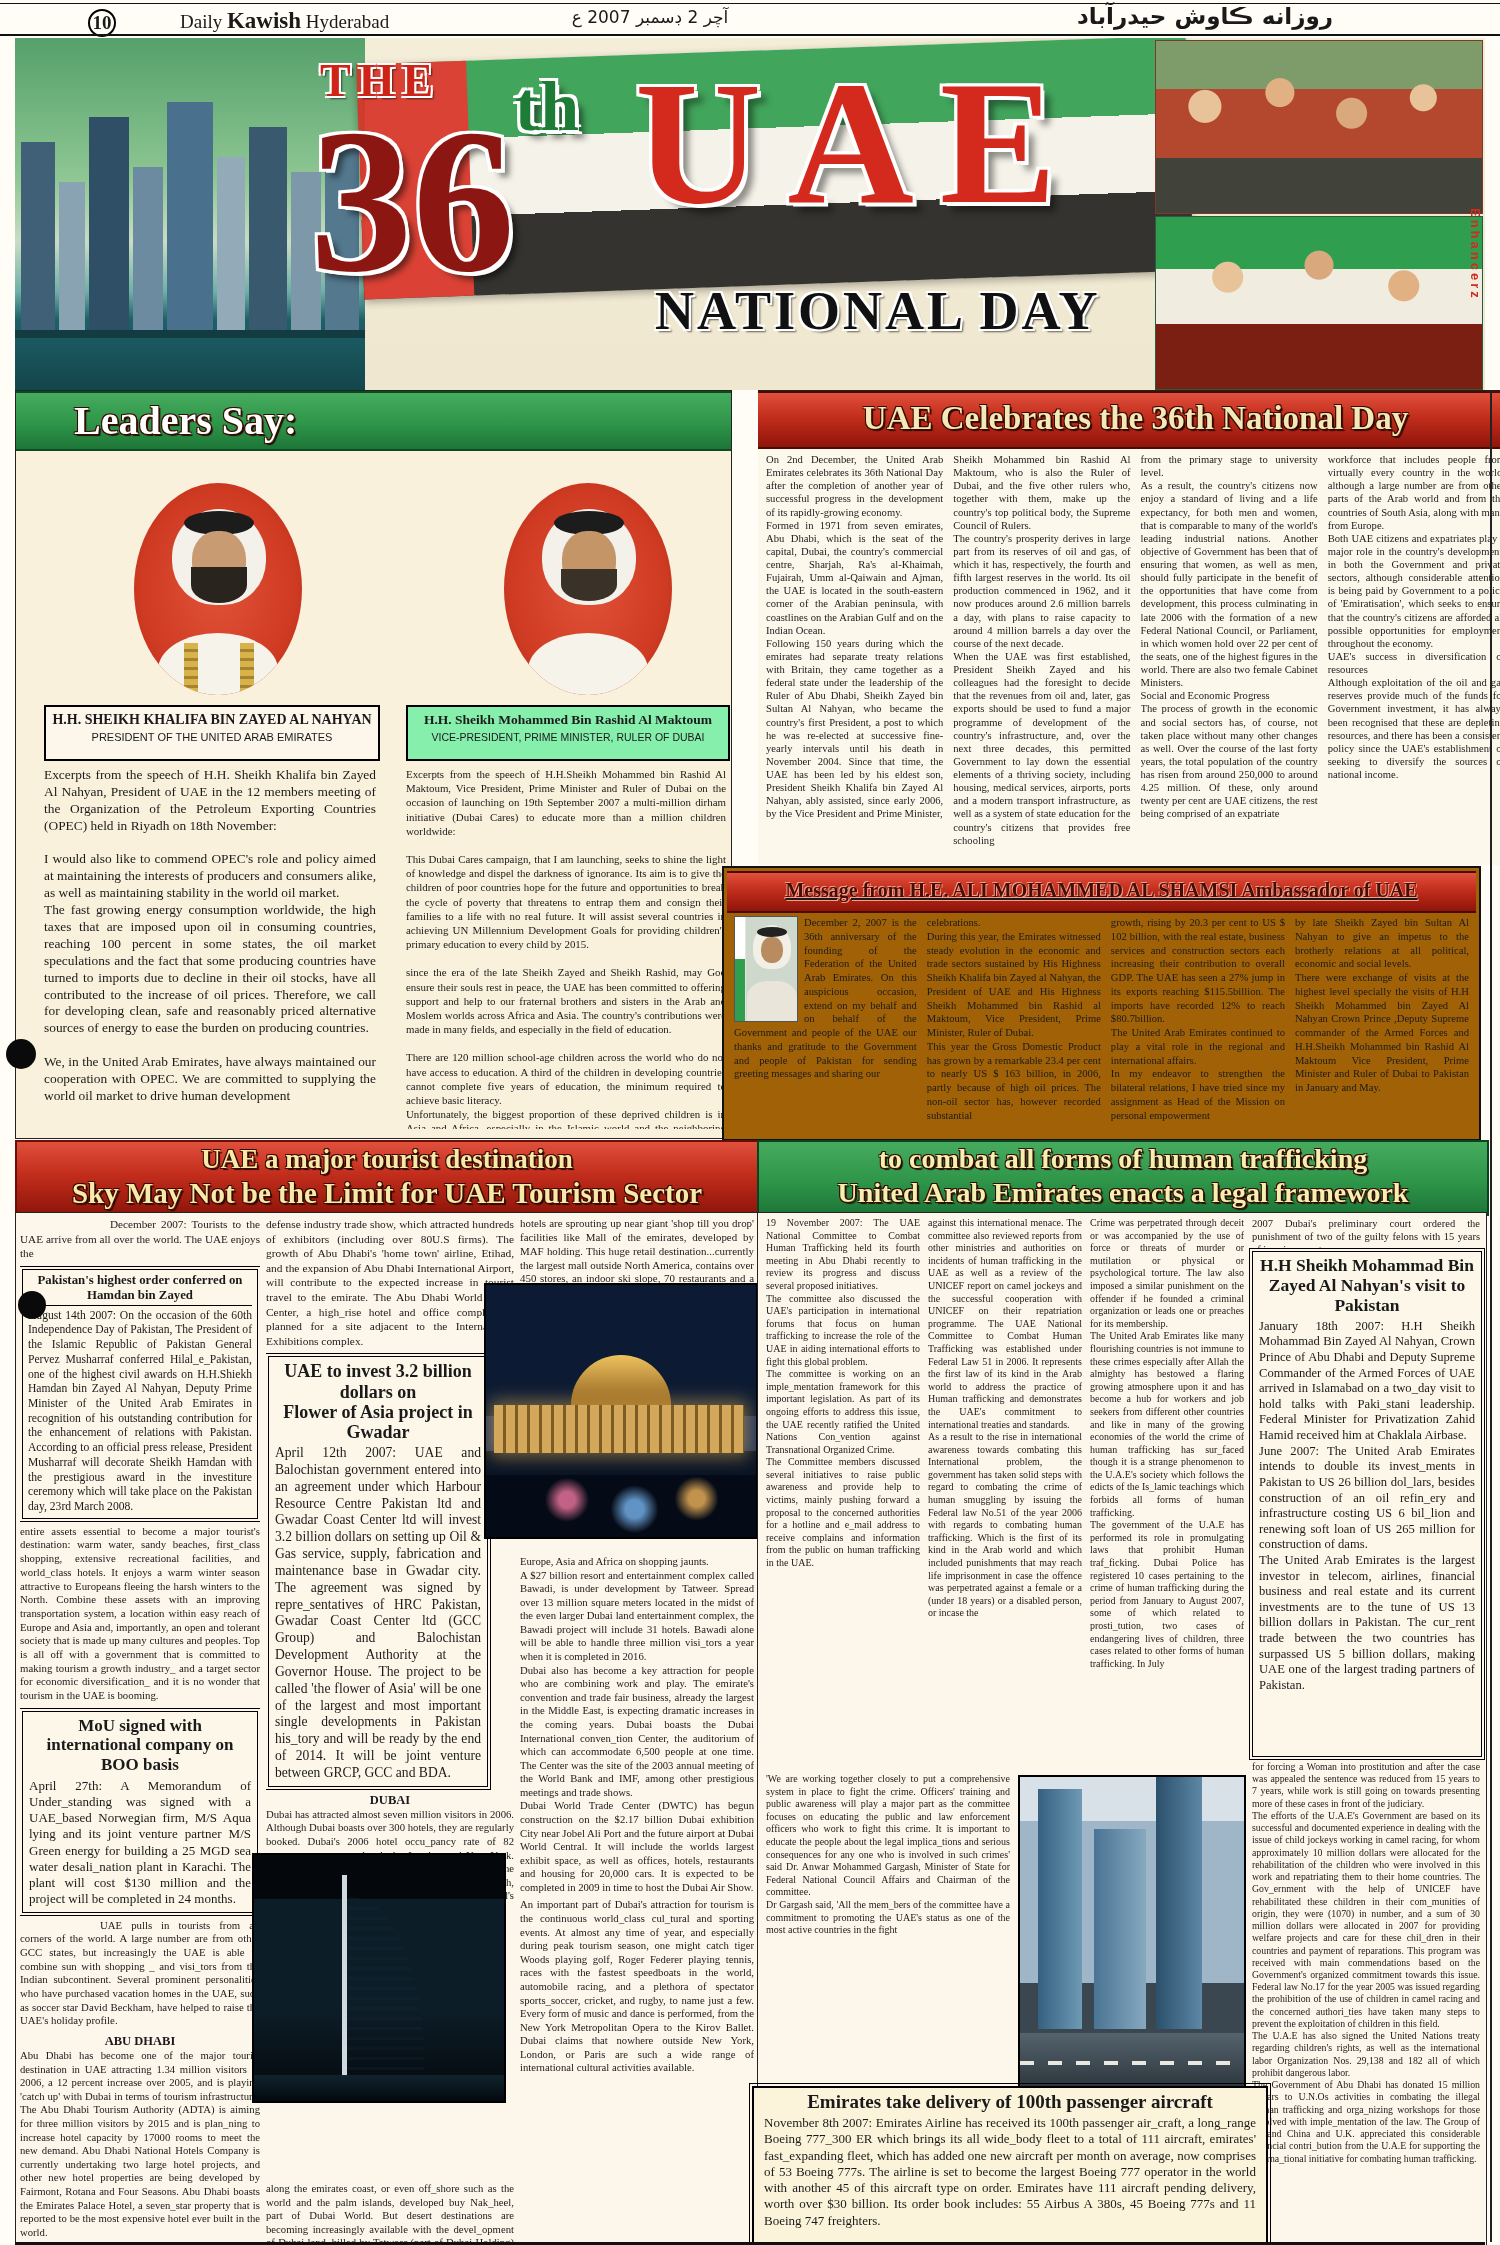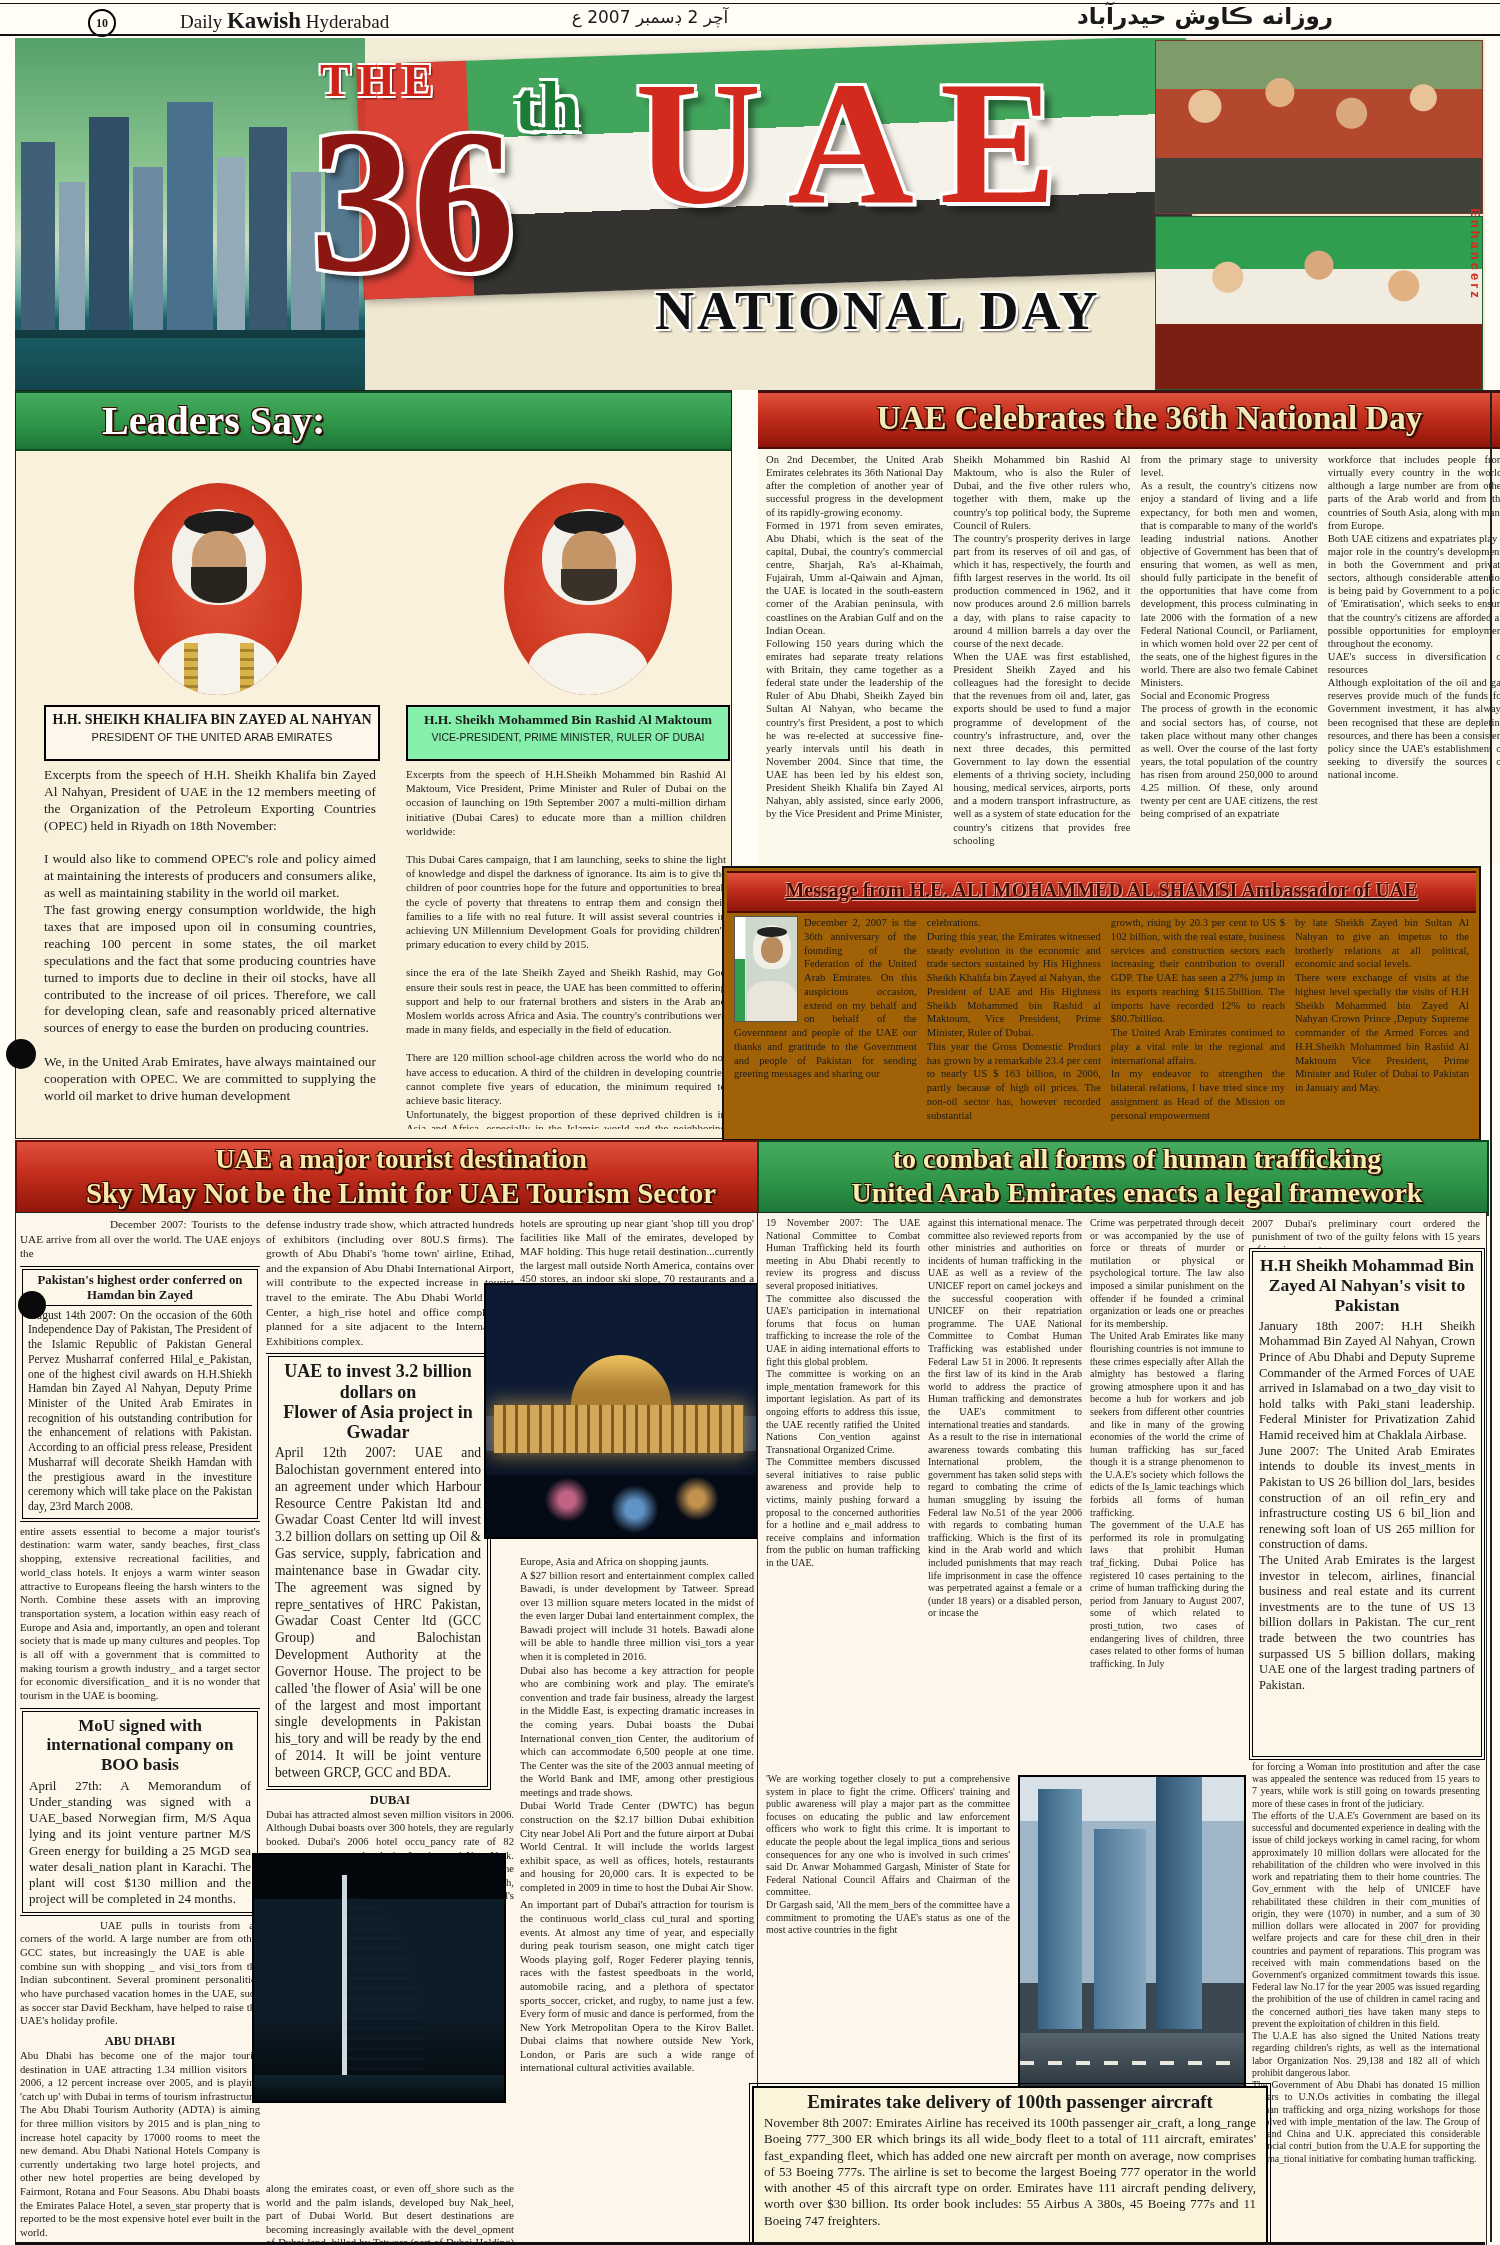--- a/index.html
+++ b/index.html
@@ -4,35 +4,35 @@
 <style>
   html,body{margin:0;padding:0;}
   body{width:1500px;height:2245px;position:relative;background:#fffdf6;font-family:"Liberation Serif",serif;color:#1a1a1a;}
   .abs{position:absolute;}
   .pre{white-space:pre-line;}
   .just{text-align:justify;text-justify:inter-word;}
   .clip{overflow:hidden;}
   .sans{font-family:"Liberation Sans",sans-serif;}
   .urdu{font-family:"DejaVu Sans",sans-serif;direction:rtl;}
   .owhite{text-shadow:-2px -2px 0 #fff,2px -2px 0 #fff,-2px 2px 0 #fff,2px 2px 0 #fff,3px 3px 2px rgba(0,0,0,.6);}
-  .odark{text-shadow:-1px -1px 0 #3a0b03,1px -1px 0 #3a0b03,-1px 1px 0 #3a0b03,2px 2px 1px #2a0a02;margin-left:28px;}
+  .odark{text-shadow:-1px -1px 0 #3a0b03,1px -1px 0 #3a0b03,-1px 1px 0 #3a0b03,2px 2px 1px #2a0a02;}
   .dbox{border:1px solid #000;outline:1px solid #000;outline-offset:2px;background:#fcf7e9;}
   .bar-red{background:linear-gradient(180deg,#e0503c 0%,#c22d1c 45%,#8f150a 100%);border-top:2px solid #4d0a04;border-bottom:2px solid #4d0a04;}
   .bar-green{background:linear-gradient(180deg,#46ab5e 0%,#2e9549 55%,#1d7637 100%);border-top:2px solid #0c4a20;border-bottom:2px solid #0c4a20;}
   .coltxt{font-size:10.6px;line-height:1.24;}
   .bld{position:absolute;bottom:58px;}
   .win{background-image:repeating-linear-gradient(180deg,rgba(255,255,255,.35) 0 2px,rgba(0,0,0,0) 2px 6px);}
   .blot{background:#0a0a0a;border-radius:50%;}
 </style>
 </head>
 <body>
 
 <div class="abs" style="left:0;top:0;width:1500px;height:38px;">
   <div class="abs" style="left:0;top:3px;width:1500px;height:1px;background:#111;"></div>
-  <div class="abs" style="left:88px;top:9px;width:24px;height:24px;border:2px solid #000;border-radius:50%;text-align:center;font-weight:bold;font-size:12px;line-height:24px;">10</div>
+  <div class="abs" style="left:88px;top:9px;width:24px;height:24px;border:2px solid #000;border-radius:50%;text-align:center;font-weight:bold;font-size:19px;line-height:24px;">10</div>
   <div class="abs" style="left:180px;top:8px;font-size:19px;">
     <span>Daily </span><span style="font-weight:bold;font-size:23px;">Kawish</span><span> Hyderabad</span>
   </div>
   <div class="abs urdu" style="left:540px;top:7px;width:220px;font-size:17px;text-align:center;">آچر 2 ڊسمبر 2007 ع</div>
   <div class="abs urdu" style="left:1040px;top:3px;width:330px;font-size:23px;font-weight:bold;text-align:center;">روزانه ڪاوش حيدرآباد</div>
   <div class="abs" style="left:0;top:34px;width:1500px;height:2px;background:#111;"></div>
 </div>
 
 <div class="abs clip" style="left:15px;top:38px;width:1470px;height:352px;background:linear-gradient(180deg,#f4eed9 0%,#efe7cf 100%);">
 

